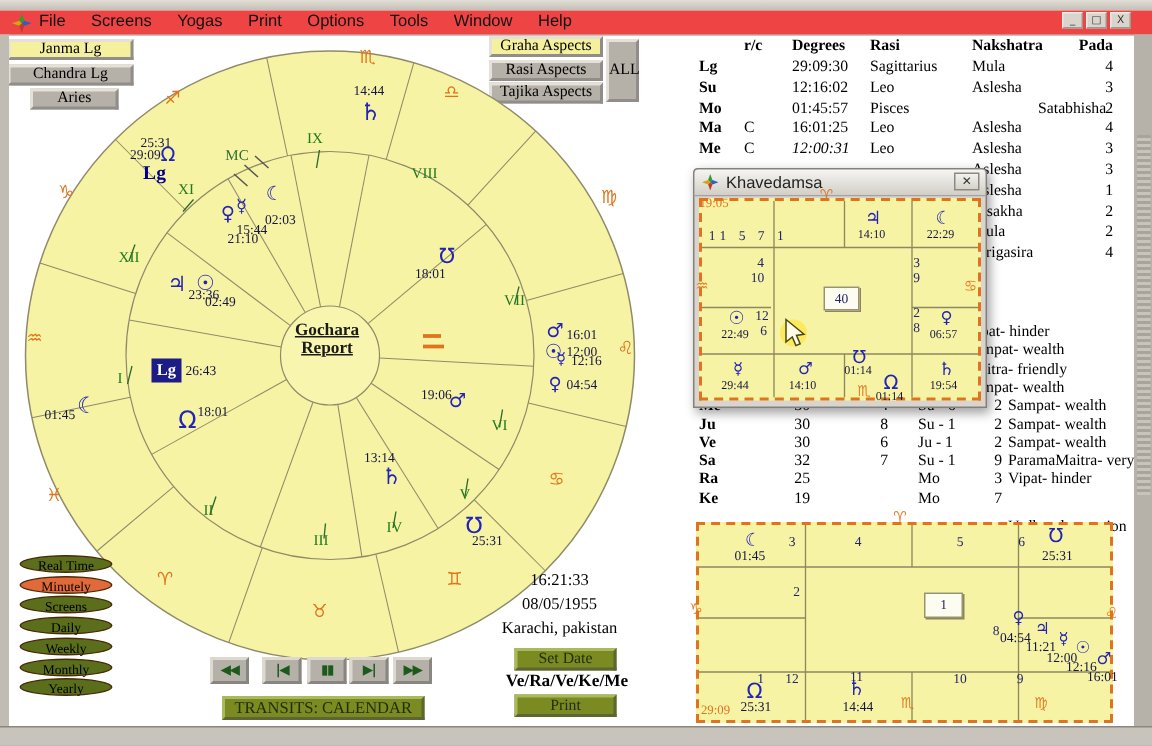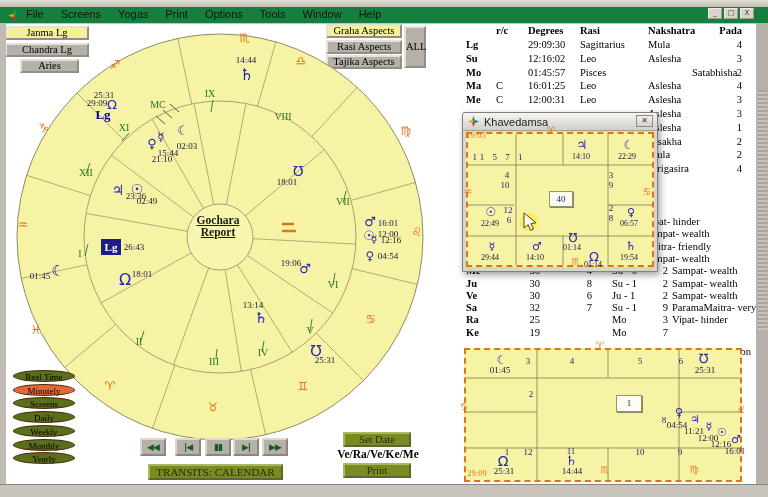--- a/index.html
+++ b/index.html
@@ -1,21 +1,21 @@
 <!DOCTYPE html>
 <html><head>
 <meta charset="utf-8">
 <style>
   html,body{margin:0;padding:0;background:#888;}
   #stage{position:relative;width:768px;height:497px;background:#fff;overflow:hidden;
          font-family:"Liberation Serif",serif;}
   
   #top-strip{position:absolute;left:0;top:0;width:768px;height:7px;
     background:linear-gradient(#e2ded6,#c2beb6);}
-  #menubar{position:absolute;left:0;top:7px;width:768px;height:16px;background:#15803d;
+  #menubar{position:absolute;left:0;top:7px;width:768px;height:16px;background:#ef4444;
     border-bottom:1px solid #c9c5bd;}
   #menu-items{position:absolute;left:26px;top:1px;display:flex;gap:17px;
     font:11px "Liberation Sans",sans-serif;color:#111;}
   .mi{cursor:default;}
   #win-controls{position:absolute;right:14px;top:1px;display:flex;gap:2px;}
   .wc{width:14px;height:11px;background:#d9d5cd;border:1px outset #f0ece4;
     font:7px "DejaVu Sans",sans-serif;line-height:9px;text-align:center;color:#333;padding:0;}
   #left-frame{position:absolute;left:0;top:23px;width:6px;height:461px;background:#c0bcb4;}
   #right-frame{position:absolute;left:756px;top:23px;width:12px;height:461px;background:#b6b2aa;}
   #right-grip{position:absolute;left:758px;top:90px;width:9px;height:240px;
@@ -277,21 +277,21 @@
       <div class="cell " style="left: 648px; top: 67.6px; margin-left: 44px;">Satabhisha</div>
       <div class="cell r" style="left: 742px; top: 67.6px;">2</div>
       <div class="cell b" style="left: 466px; top: 81.4px;">Ma</div>
       <div class="cell " style="left: 496px; top: 81.4px;">C</div>
       <div class="cell " style="left: 528px; top: 81.4px;">16:01:25</div>
       <div class="cell " style="left: 580px; top: 81.4px;">Leo</div>
       <div class="cell " style="left: 648px; top: 81.4px;">Aslesha</div>
       <div class="cell r" style="left: 742px; top: 81.4px;">4</div>
       <div class="cell b" style="left: 466px; top: 95.2px;">Me</div>
       <div class="cell " style="left: 496px; top: 95.2px;">C</div>
-      <div class="cell " style="left: 528px; top: 95.2px;">12:00:31</div>
+      <div class="cell " style="left: 528px; top: 95.2px; font-style: italic;">12:00:31</div>
       <div class="cell " style="left: 580px; top: 95.2px;">Leo</div>
       <div class="cell " style="left: 648px; top: 95.2px;">Aslesha</div>
       <div class="cell r" style="left: 742px; top: 95.2px;">3</div>
       <div class="cell " style="left: 648px; top: 109px;">Aslesha</div>
       <div class="cell r" style="left: 742px; top: 109px;">3</div>
       <div class="cell " style="left: 648px; top: 122.8px;">Aslesha</div>
       <div class="cell r" style="left: 742px; top: 122.8px;">1</div>
       <div class="cell " style="left: 648px; top: 136.6px;">Visakha</div>
       <div class="cell r" style="left: 742px; top: 136.6px;">2</div>
       <div class="cell " style="left: 648px; top: 150.4px;">Mula</div>
@@ -343,20 +343,25 @@
   <div id="intervals">
       <button class="oval" style="left: 13px; top: 370px;">Real Time</button>
       <button class="oval active" style="left: 13px; top: 383.7px;">Minutely</button>
       <button class="oval" style="left: 13px; top: 397.4px;">Screens</button>
       <button class="oval" style="left: 13px; top: 411.1px;">Daily</button>
       <button class="oval" style="left: 13px; top: 424.8px;">Weekly</button>
       <button class="oval" style="left: 13px; top: 438.5px;">Monthly</button>
       <button class="oval" style="left: 13px; top: 452.2px;">Yearly</button>
     </div>
 
+  <div id="clock">
+    <div>16:21:33</div>
+    <div>08/05/1955</div>
+    <div>Karachi, pakistan</div>
+  </div>
 
   <div id="vcr">
       <button class="vcr" style="left: 140px; top: 438px;">◀◀</button>
       <button class="vcr" style="left: 175px; top: 438px;">|◀</button>
       <button class="vcr" style="left: 205px; top: 438px;">▮▮</button>
       <button class="vcr" style="left: 233px; top: 438px;">▶|</button>
       <button class="vcr" style="left: 262px; top: 438px;">▶▶</button>
     </div>
   <button class="olivebtn" id="transits-button" style="left:148px;top:464px;width:135px;height:16px;font-size:11px;">TRANSITS: CALENDAR</button>
 

